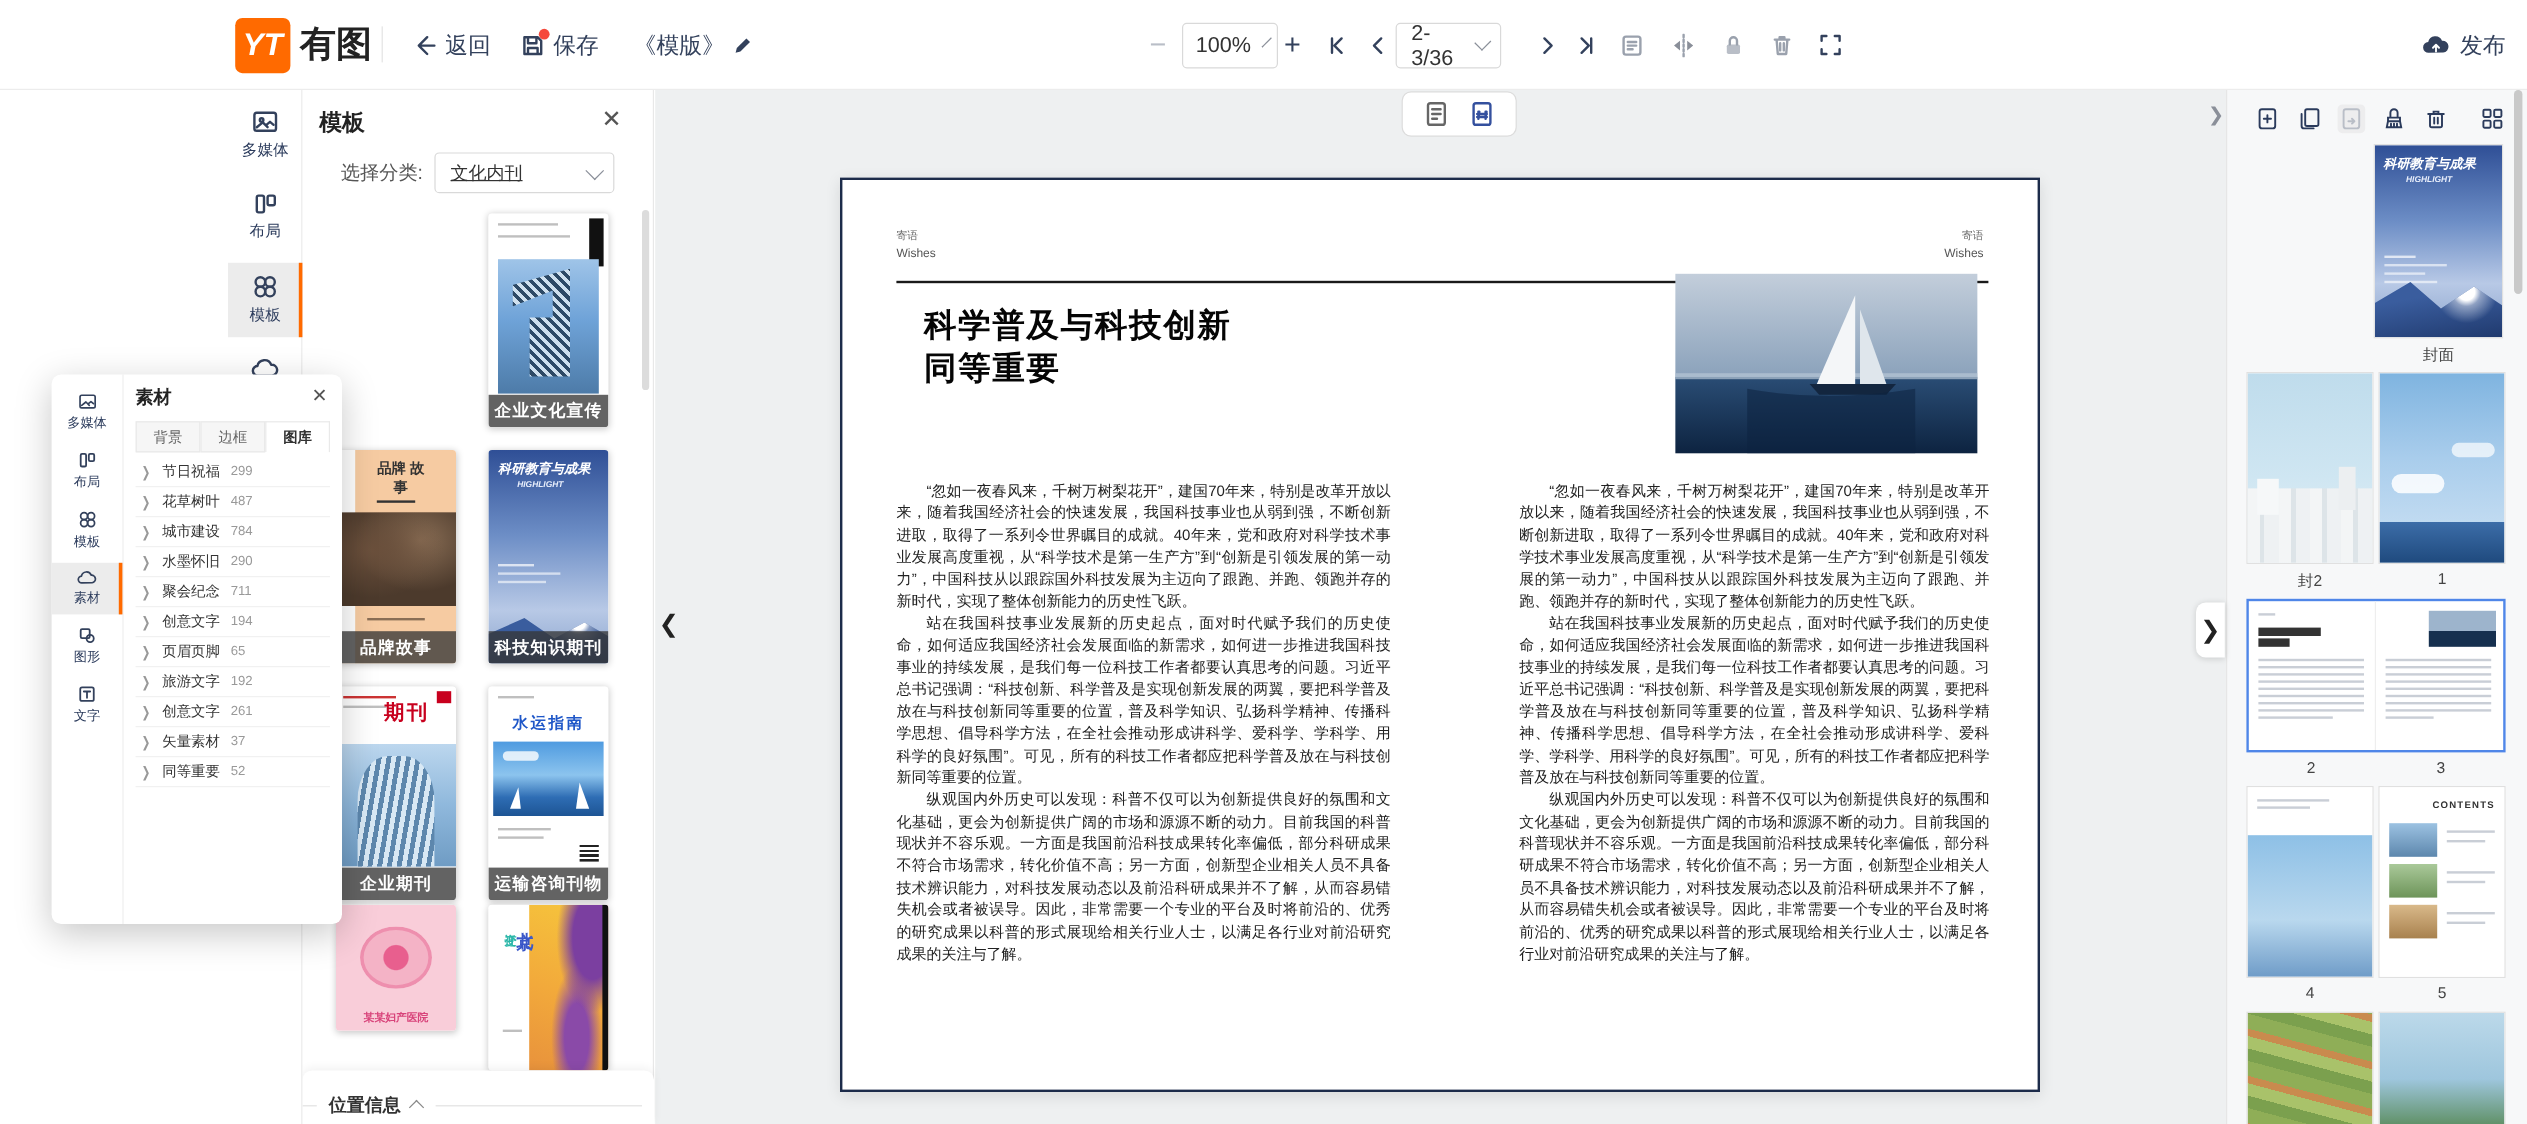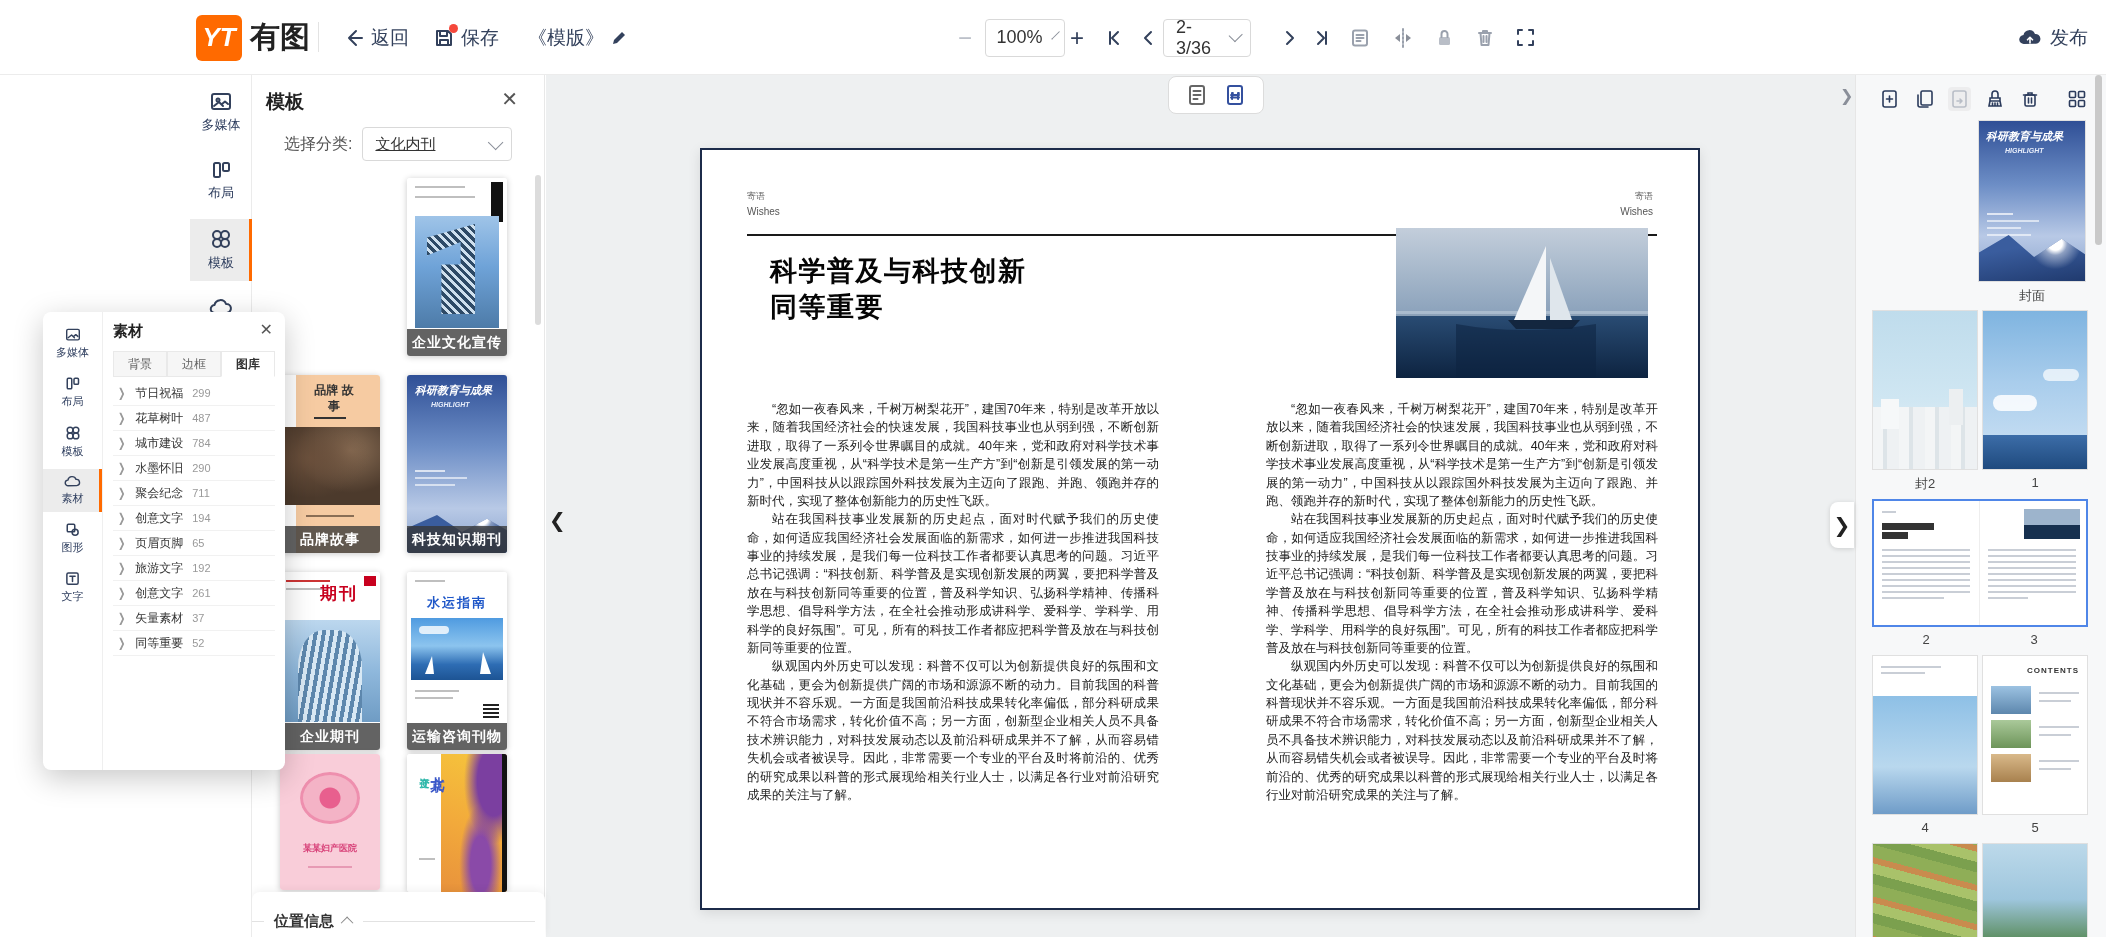--- a/index.html
+++ b/index.html
@@ -376,21 +376,21 @@
         <div style="position:absolute;left:8px;top:8px;width:30px;height:8px;background:rgba(255,255,255,.8);border-radius:6px"></div>
       </div>
       <div class="miniline" style="left:8px;top:118px;width:44px"></div>
       <div class="miniline" style="left:8px;top:125px;width:38px"></div>
       <div style="position:absolute;right:8px;bottom:32px;width:16px;height:16px;background:
         repeating-linear-gradient(0deg,#222 0 2px,#fff 2px 4px)"></div>
     </div>
     <div class="card-label">运输咨询刊物</div>
   </div>
 
-  <div class="card" style="left:28px; top:679px; height:136px">
+  <div class="card" style="left:28px; top:679px; height:105px">
     <div class="cov" style="background:#f9cdd9">
       <div style="position:absolute;left:20px;top:18px;width:60px;height:52px;border-radius:50%;background:
         radial-gradient(circle at 50% 50%, #e85f8e 0 10px, transparent 11px), #f4b3c6; box-shadow:0 0 0 3px #ee8fae inset"></div>
       <div class="t" style="left:0;right:0;top:88px;color:#d8437a;font-size:9px;text-align:center">某某妇产医院</div>
       <div class="miniline" style="left:28px;top:112px;width:44px;background:#e79ab4"></div>
     </div>
   </div>
   <div class="card" style="left:155px; top:679px; height:138px">
     <div class="cov" style="background:#fff">
       <div style="position:absolute;right:0;top:0;width:66px;height:100%;background:

